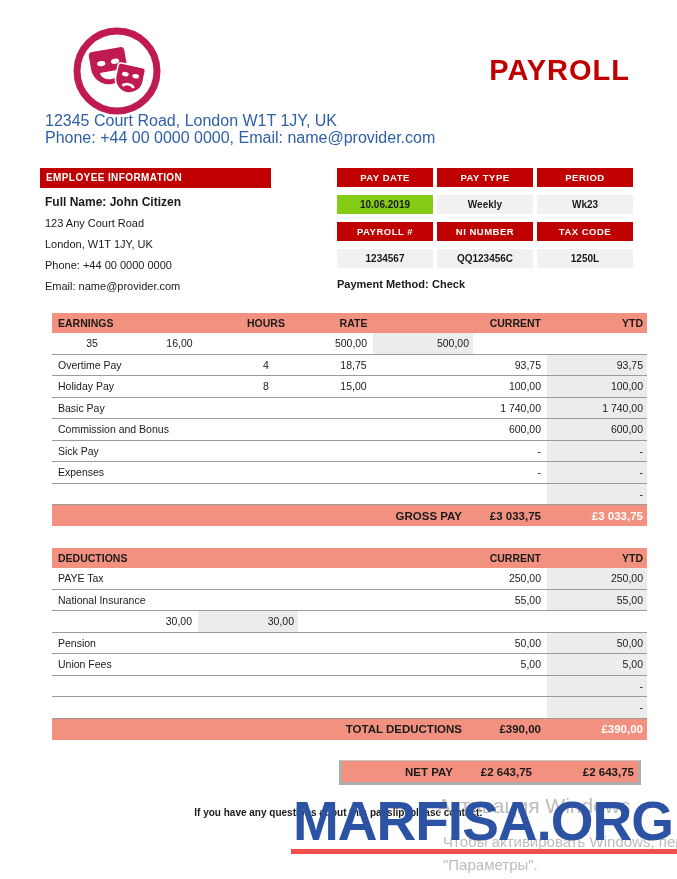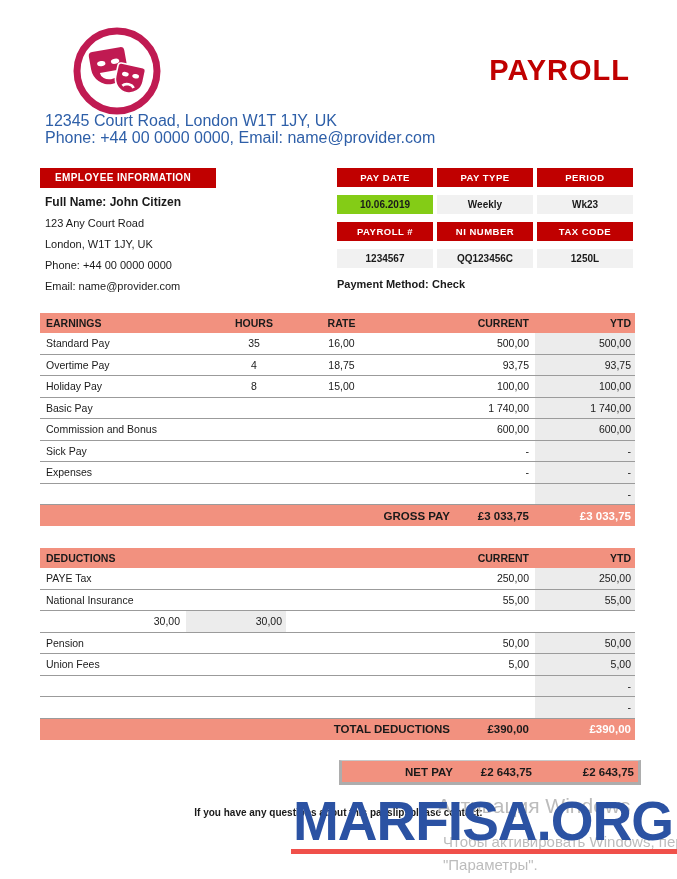--- a/index.html
+++ b/index.html
@@ -9,39 +9,39 @@
   
   .logo{position:absolute;left:71px;top:25px;width:92px;height:92px;}
   .addr{position:absolute;left:45px;font-size:16px;color:#2E5FA8;}
   .addr1{top:112px;} .addr2{top:129px;}
   .company-name{position:absolute;left:44px;top:139px;font-family:"DejaVu Serif","Liberation Serif",serif;
         font-style:italic;font-weight:bold;font-size:21px;color:#B01015;}
   .payroll-title{position:absolute;right:47px;top:54px;font-size:29px;font-weight:bold;
         color:#C00000;letter-spacing:1px;}
 
   
-  .emp-banner{position:absolute;left:40px;top:168px;width:176px;height:20px;background:#C00000;
-        color:#fff;font-size:10px;font-weight:bold;line-height:20px;padding-left:15px;
+  .emp-banner{position:absolute;left:40px;top:168px;width:231px;height:20px;background:#C00000;
+        color:#fff;font-size:10px;font-weight:bold;line-height:20px;padding-left:6px;
         letter-spacing:.4px;box-sizing:border-box;}
   .emp-line{position:absolute;left:45px;font-size:11px;}
   .emp-name{top:195px;font-size:12px;font-weight:bold;}
   .emp-addr{top:217px;} .emp-city{top:238px;} .emp-phone{top:259px;} .emp-email{top:280px;}
 
   
   .pay-grid{position:absolute;left:337px;top:168px;display:grid;
         grid-template-columns:repeat(3,96px);gap:8px 4px;}
   .pg-cell{height:19px;line-height:19px;text-align:center;font-size:10px;font-weight:bold;box-sizing:border-box;}
   .pg-head{background:#C00000;color:#fff;font-size:9.5px;letter-spacing:.5px;}
   .pg-val{background:#F1F1F1;color:#1a1a1a;}
   .pg-pink{background:#84cc16;}
   .pm-label{position:absolute;left:337px;top:278px;font-size:11px;font-weight:bold;}
   .pm-value{position:absolute;left:432px;top:278px;font-size:11px;font-weight:bold;}
 
   
-  .table{position:absolute;left:40px;width:595px;}
+  .table{position:absolute;left:52px;width:595px;}
   .earnings{top:313px;} .deductions{top:548px;}
   .thead{display:flex;background:#F2917F;height:20px;font-weight:bold;font-size:10.5px;}
   .trow{display:flex;height:21.5px;border-bottom:1px solid #9B9B9B;font-size:10.5px;box-sizing:border-box;}
   .cell{display:flex;align-items:center;box-sizing:border-box;}
   .col-name{flex:1;padding-left:6px;justify-content:flex-start;}
   .col-hours{width:80px;justify-content:center;}
   .col-rate{width:95px;justify-content:center;}
   .col-cur{width:146px;justify-content:flex-end;padding-right:6px;}
   .col-ytd{width:100px;justify-content:flex-end;padding-right:4px;}
   .trow .col-ytd{background:#ECECEC;}
@@ -123,21 +123,20 @@
   <div class="table earnings">
     <div class="thead">
       <div class="cell col-name">EARNINGS</div>
       <div class="cell col-hours">HOURS</div>
       <div class="cell col-rate">RATE</div>
       <div class="cell col-cur">CURRENT</div>
       <div class="cell col-ytd" style="background:#F2917F">YTD</div>
     </div>
     <div id="earn-rows">
   <div class="trow">
-    <div class="cell col-name">Standard Pay</div>
     <div class="cell col-hours">35</div>
     <div class="cell col-rate">16,00</div>
     <div class="cell col-cur">500,00</div>
     <div class="cell col-ytd">500,00</div>
   </div>
 
   <div class="trow">
     <div class="cell col-name">Overtime Pay</div>
     <div class="cell col-hours">4</div>
     <div class="cell col-rate">18,75</div>

